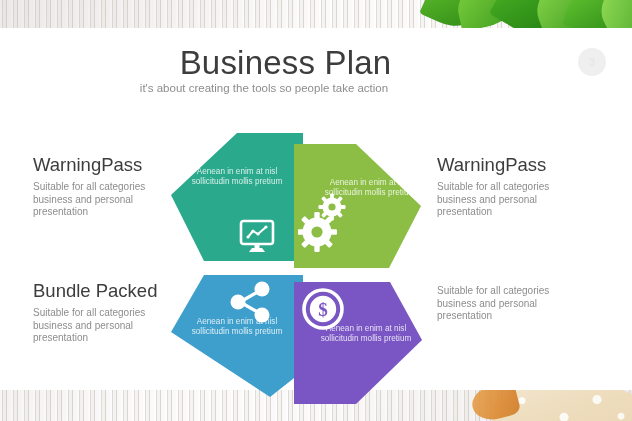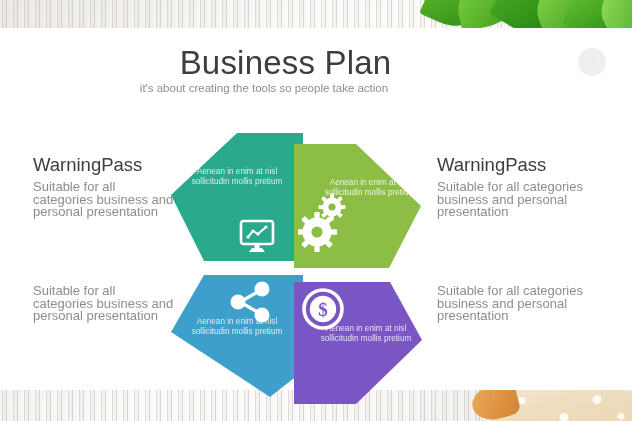--- a/index.html
+++ b/index.html
@@ -81,21 +81,21 @@
   .shape svg{position:absolute;left:0;top:0;}
   .inner-text{
     position:absolute;width:100%;text-align:center;
     font-size:8.2px;line-height:10.4px;color:rgba(255,255,255,.82);
     pointer-events:none;
   }
   .sh-icon{position:absolute;pointer-events:none;}
   
   .label{position:absolute;}
   .label .name{font-size:18.5px;font-weight:400;color:#3d3d3d;white-space:nowrap;}
-  .label .desc{font-size:13px;line-height:12.6px;color:#8d8d8d;margin-top:5px;}
+  .label .desc{font-size:10px;line-height:12.6px;color:#8d8d8d;margin-top:5px;}
   .label.right-align{text-align:left;margin-left:19px;}
   .label.left-align{text-align:left;}
 </style>
 </head>
 <body>
 
 <div class="wood"></div>
 <div class="wood-shade"></div>
 
 <div class="leaves">
@@ -222,20 +222,21 @@
     <div class="name">WarningPass</div>
     <div class="desc">Suitable for all categories business and personal presentation</div>
   </div>
 
   <div class="label left-align" style="left:437px;top:126px;width:150px;">
     <div class="name">WarningPass</div>
     <div class="desc">Suitable for all categories business and personal presentation</div>
   </div>
 
   <div class="label right-align" style="left:14px;top:252px;width:145px;">
+    <div class="name">Bundle Packed</div>
     <div class="desc">Suitable for all categories business and personal presentation</div>
   </div>
 
   <div class="label left-align" style="left:437px;top:252px;width:150px;">
     <div class="desc">Suitable for all categories business and personal presentation</div>
   </div>
 
 </div>
 
 </body></html>

